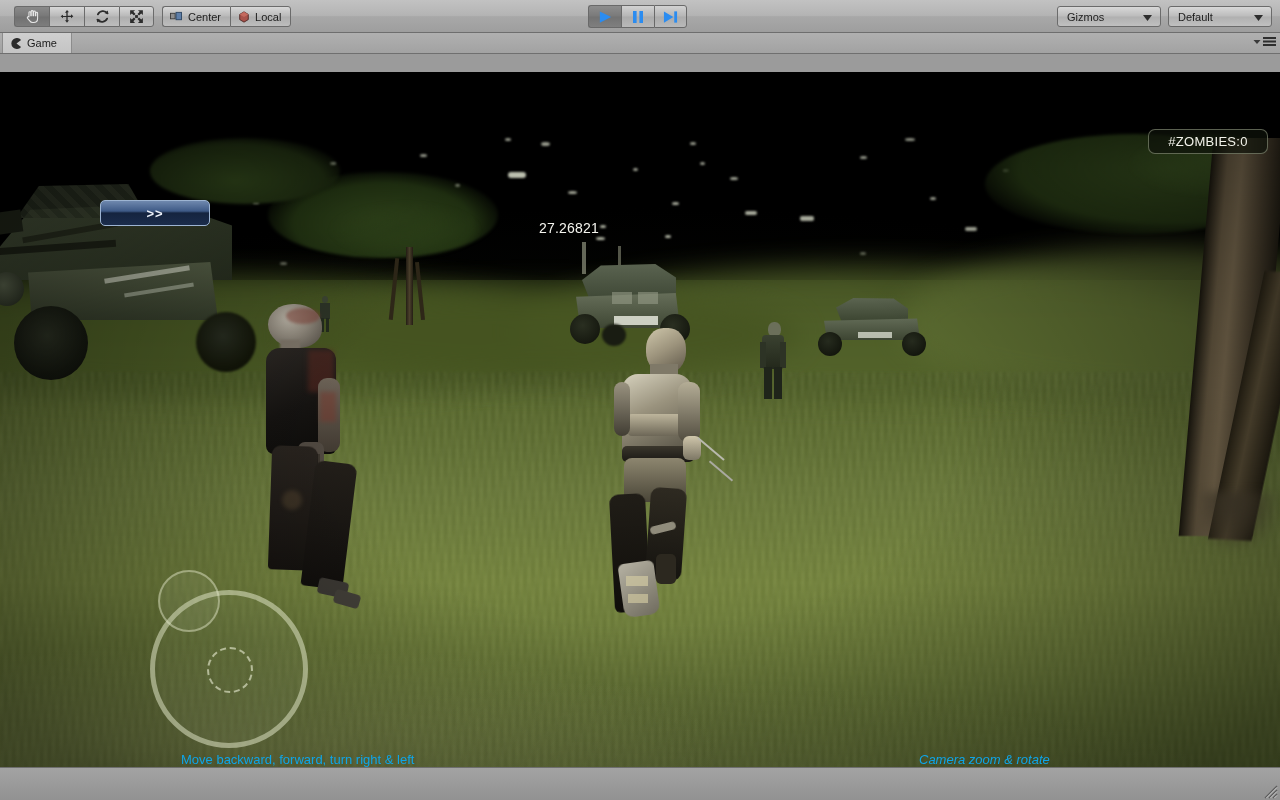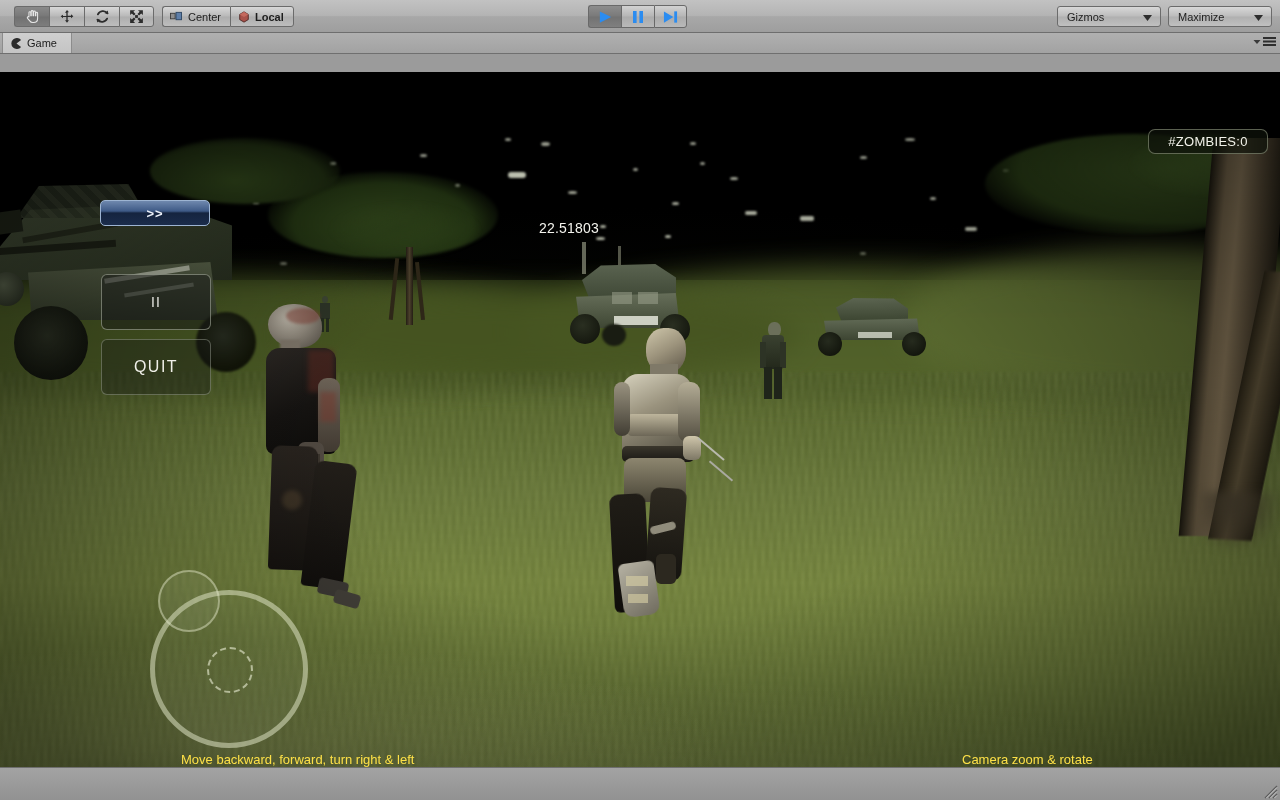--- a/index.html
+++ b/index.html
@@ -201,24 +201,24 @@
     background:rgba(200,208,175,.10);
     box-sizing:border-box;
   }
   .joy-center{
     position:absolute;left:207px;top:575px;width:46px;height:46px;
     border-radius:50%;
     border:2px dashed rgba(232,236,210,.62);
     box-sizing:border-box;
   }
   .caption{
-    position:absolute;color:#fde047;font-size:13px;white-space:nowrap;
+    position:absolute;color:#0ea5e9;font-size:13px;white-space:nowrap;
   }
   .cap-move{left:181px;top:680px;}
-  .cap-cam{left:962px;top:680px;}
+  .cap-cam{left:919px;top:680px;font-style:italic;}
 
   
   .statusbar{
     position:absolute;left:0;top:767px;width:1280px;height:33px;
     background:linear-gradient(#a3a3a3,#919191);
     border-top:1px solid #6e6e6e;
   }
   .grip{position:absolute;right:2px;bottom:2px;}
 </style>
 </head>
@@ -259,21 +259,21 @@
     </div>
 
     <div class="btngroup pivotgroup">
       <div class="pivotbtn" style="border-radius:3px 0 0 3px;">
         <svg width="13" height="11" viewBox="0 0 14 12">
           <rect x="0.5" y="2.5" width="5" height="6" fill="#8e8e8e" stroke="#3c3c3c"></rect>
           <rect x="6.5" y="1.5" width="6" height="8" fill="#5e7ea8" stroke="#2d4663"></rect>
         </svg>
         <span>Center</span>
       </div>
-      <div class="pivotbtn" style="border-radius:0 3px 3px 0;font-weight:bold;">
+      <div class="pivotbtn" style="border-radius:0 3px 3px 0;">
         <svg width="12" height="12" viewBox="0 0 14 14">
           <path d="M7 1l5 3v6l-5 3-5-3V4z" fill="#a8524a" stroke="#4a2320" stroke-width="1"></path>
           <path d="M7 1l5 3-5 3-5-3z" fill="#c4695e"></path>
         </svg>
         <span>Local</span>
       </div>
     </div>
 
     <div class="btngroup playgroup" style="top:5px;">
       <div class="pbtn active" style="border-radius:3px 0 0 3px;">
@@ -295,21 +295,21 @@
       </div>
     </div>
 
     <div class="popup layers">
       <span>Gizmos</span>
       <svg class="arrow" width="9" height="6" viewBox="0 0 9 6">
         <path d="M0 0h9L4.5 6z" fill="#2d2d2d"></path>
       </svg>
     </div>
     <div class="popup defaultlayout">
-      <span>Maximize</span>
+      <span>Default</span>
       <svg class="arrow" width="9" height="6" viewBox="0 0 9 6">
         <path d="M0 0h9L4.5 6z" fill="#2d2d2d"></path>
       </svg>
     </div>
   </div>
 
   <div class="panel">
 
     <div class="tabbar">
       <div class="tab">
@@ -526,31 +526,25 @@
         <div style="position:absolute;left:52px;top:226px;width:20px;height:30px;background:#2c281f;border-radius:5px;filter:blur(.6px);"></div>
       </div>
 
       <div class="vignette"></div>
 
       <div class="hud-zombies">
         <span>#ZOMBIES:0</span>
       </div>
 
       <div class="hud-timer">
-        <span>22.51803</span>
+        <span>27.26821</span>
       </div>
 
       <div class="btn-next">
         <span>&gt;&gt;</span>
-      </div>
-      <div class="btn-pause">
-        <span>II</span>
-      </div>
-      <div class="btn-quit">
-        <span>QUIT</span>
       </div>
 
       <div class="joystick"></div>
       <div class="joy-knob"></div>
       <div class="joy-center"></div>
 
       <div class="caption cap-move">
         <span>Move backward, forward, turn right &amp; left</span>
       </div>
       <div class="caption cap-cam">

